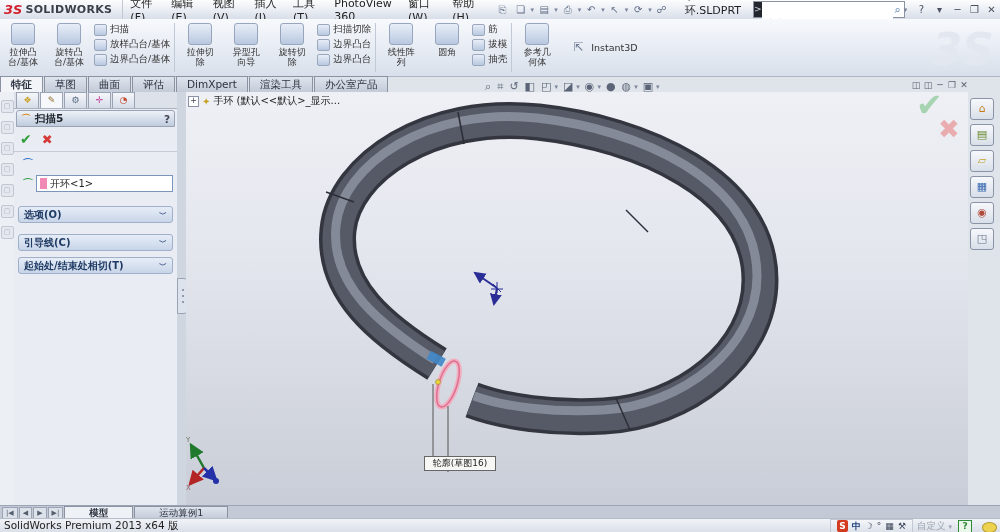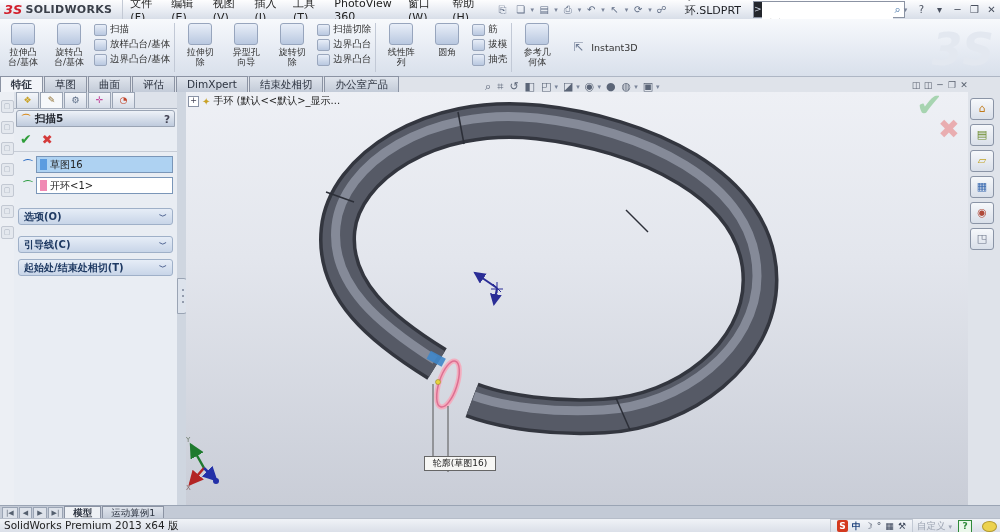--- a/index.html
+++ b/index.html
@@ -98,26 +98,26 @@
   #corner-ok{left:916px;top:86px;font-size:32px;color:rgba(110,190,120,.55);}
   #corner-no{left:938px;top:114px;font-size:26px;color:rgba(232,120,120,.55);}
   
   #taskpane{left:970px;top:96px;width:28px;display:flex;flex-direction:column;}
   .tp-btn{width:22px;height:20px;margin:2px 0;border:1px solid #8a94a6;border-radius:3px;
      background:linear-gradient(#f6f8fb,#d9dfe9);text-align:center;line-height:19px;font-size:11px;cursor:default;}
   
   #bottombar{top:505px;left:0;width:1000px;height:13px;background:#c3cad6;border-top:1px solid #9aa4b4;display:flex;align-items:flex-end;}
   .bnav{display:flex;align-items:center;height:12px;margin-left:2px;}
   .bnav span{font-size:7px;color:#55606f;border:1px solid #9aa4b4;background:#dde2ea;height:10px;line-height:10px;padding:0 3px;margin-right:1px;}
-  .btab{height:12px;line-height:12px;padding:0 8px;font-size:9.5px;border:1px solid #8b93a3;border-bottom:0;
+  .btab{height:12px;line-height:12px;padding:0 24px;font-size:9.5px;border:1px solid #8b93a3;border-bottom:0;
      background:linear-gradient(#dfe4ec,#c3cbd8);color:#2c3340;margin-right:1px;cursor:default;}
   .btab.active{background:#eef1f5;font-weight:bold;}
   
   #statusbar{top:518px;left:0;width:1000px;height:14px;background:linear-gradient(#f0f3f7,#d9dee7);
-     border-top:1px solid #b6bdc9;display:flex;align-items:center;font-size:10.5px;color:#222;}
+     border-top:1px solid #b6bdc9;display:flex;align-items:flex-end;font-size:10.5px;color:#222;}
   #statusbar .product{padding-left:4px;}
   #lang{margin-left:auto;display:flex;align-items:center;background:linear-gradient(#f3f5f9,#dde2ea);
      border:1px solid #c2c9d4;height:12px;padding:0 4px;margin-right:4px;}
   #lang span{margin:0 2px;font-size:9px;line-height:12px;}
   .ime-s{color:#fff;background:#d43a1f;font-weight:bold;padding:0 2px;border-radius:2px;}
   .ime-zh{color:#1b3f7a;font-weight:bold;}
   .ime-ic{color:#3c465a;}
   #customize{color:#9aa2b0;font-size:9.5px;margin-right:6px;}
   #customize .car{font-size:7px;}
   #status-help{width:12px;height:11px;border:1px solid #2f8a3a;color:#2f8a3a;background:#eaf6ea;
@@ -263,21 +263,21 @@
   </div>
 </div>
 <div id="ds-mark" class="abs">3S</div>
 
 <div id="tabstrip" class="abs">
   <span class="cm-tab active">特征</span>
   <span class="cm-tab">草图</span>
   <span class="cm-tab">曲面</span>
   <span class="cm-tab">评估</span>
   <span class="cm-tab">DimXpert</span>
-  <span class="cm-tab">结束处相切</span>
+  <span class="cm-tab">渲染工具</span>
   <span class="cm-tab">办公室产品</span>
 </div>
 
 <div id="leftrail" class="abs">
   <span class="lric">▢</span>
   <span class="lric">▢</span>
   <span class="lric">▢</span>
   <span class="lric">▢</span>
   <span class="lric">▢</span>
   <span class="lric">▢</span>
@@ -296,24 +296,20 @@
     <span class="ticon">⌒</span>
     <span>扫描5</span>
     <span class="thelp">?</span>
   </div>
   <div id="pm-confirm">
     <span class="ok">✔</span>
     <span class="no">✖</span>
   </div>
   <div class="pm-row">
     <span class="picon blue">⌒</span>
-    <div class="pm-field selected">
-      <span class="swatch sw-blue"></span>
-      <span>草图16</span>
-    </div>
   </div>
   <div class="pm-row">
     <span class="picon green">⌒</span>
     <div class="pm-field">
       <span class="swatch sw-pink"></span>
       <span>开环&lt;1&gt;</span>
     </div>
   </div>
   <div class="pm-group" style="margin-top:14px">
     <span>选项(O)</span>

